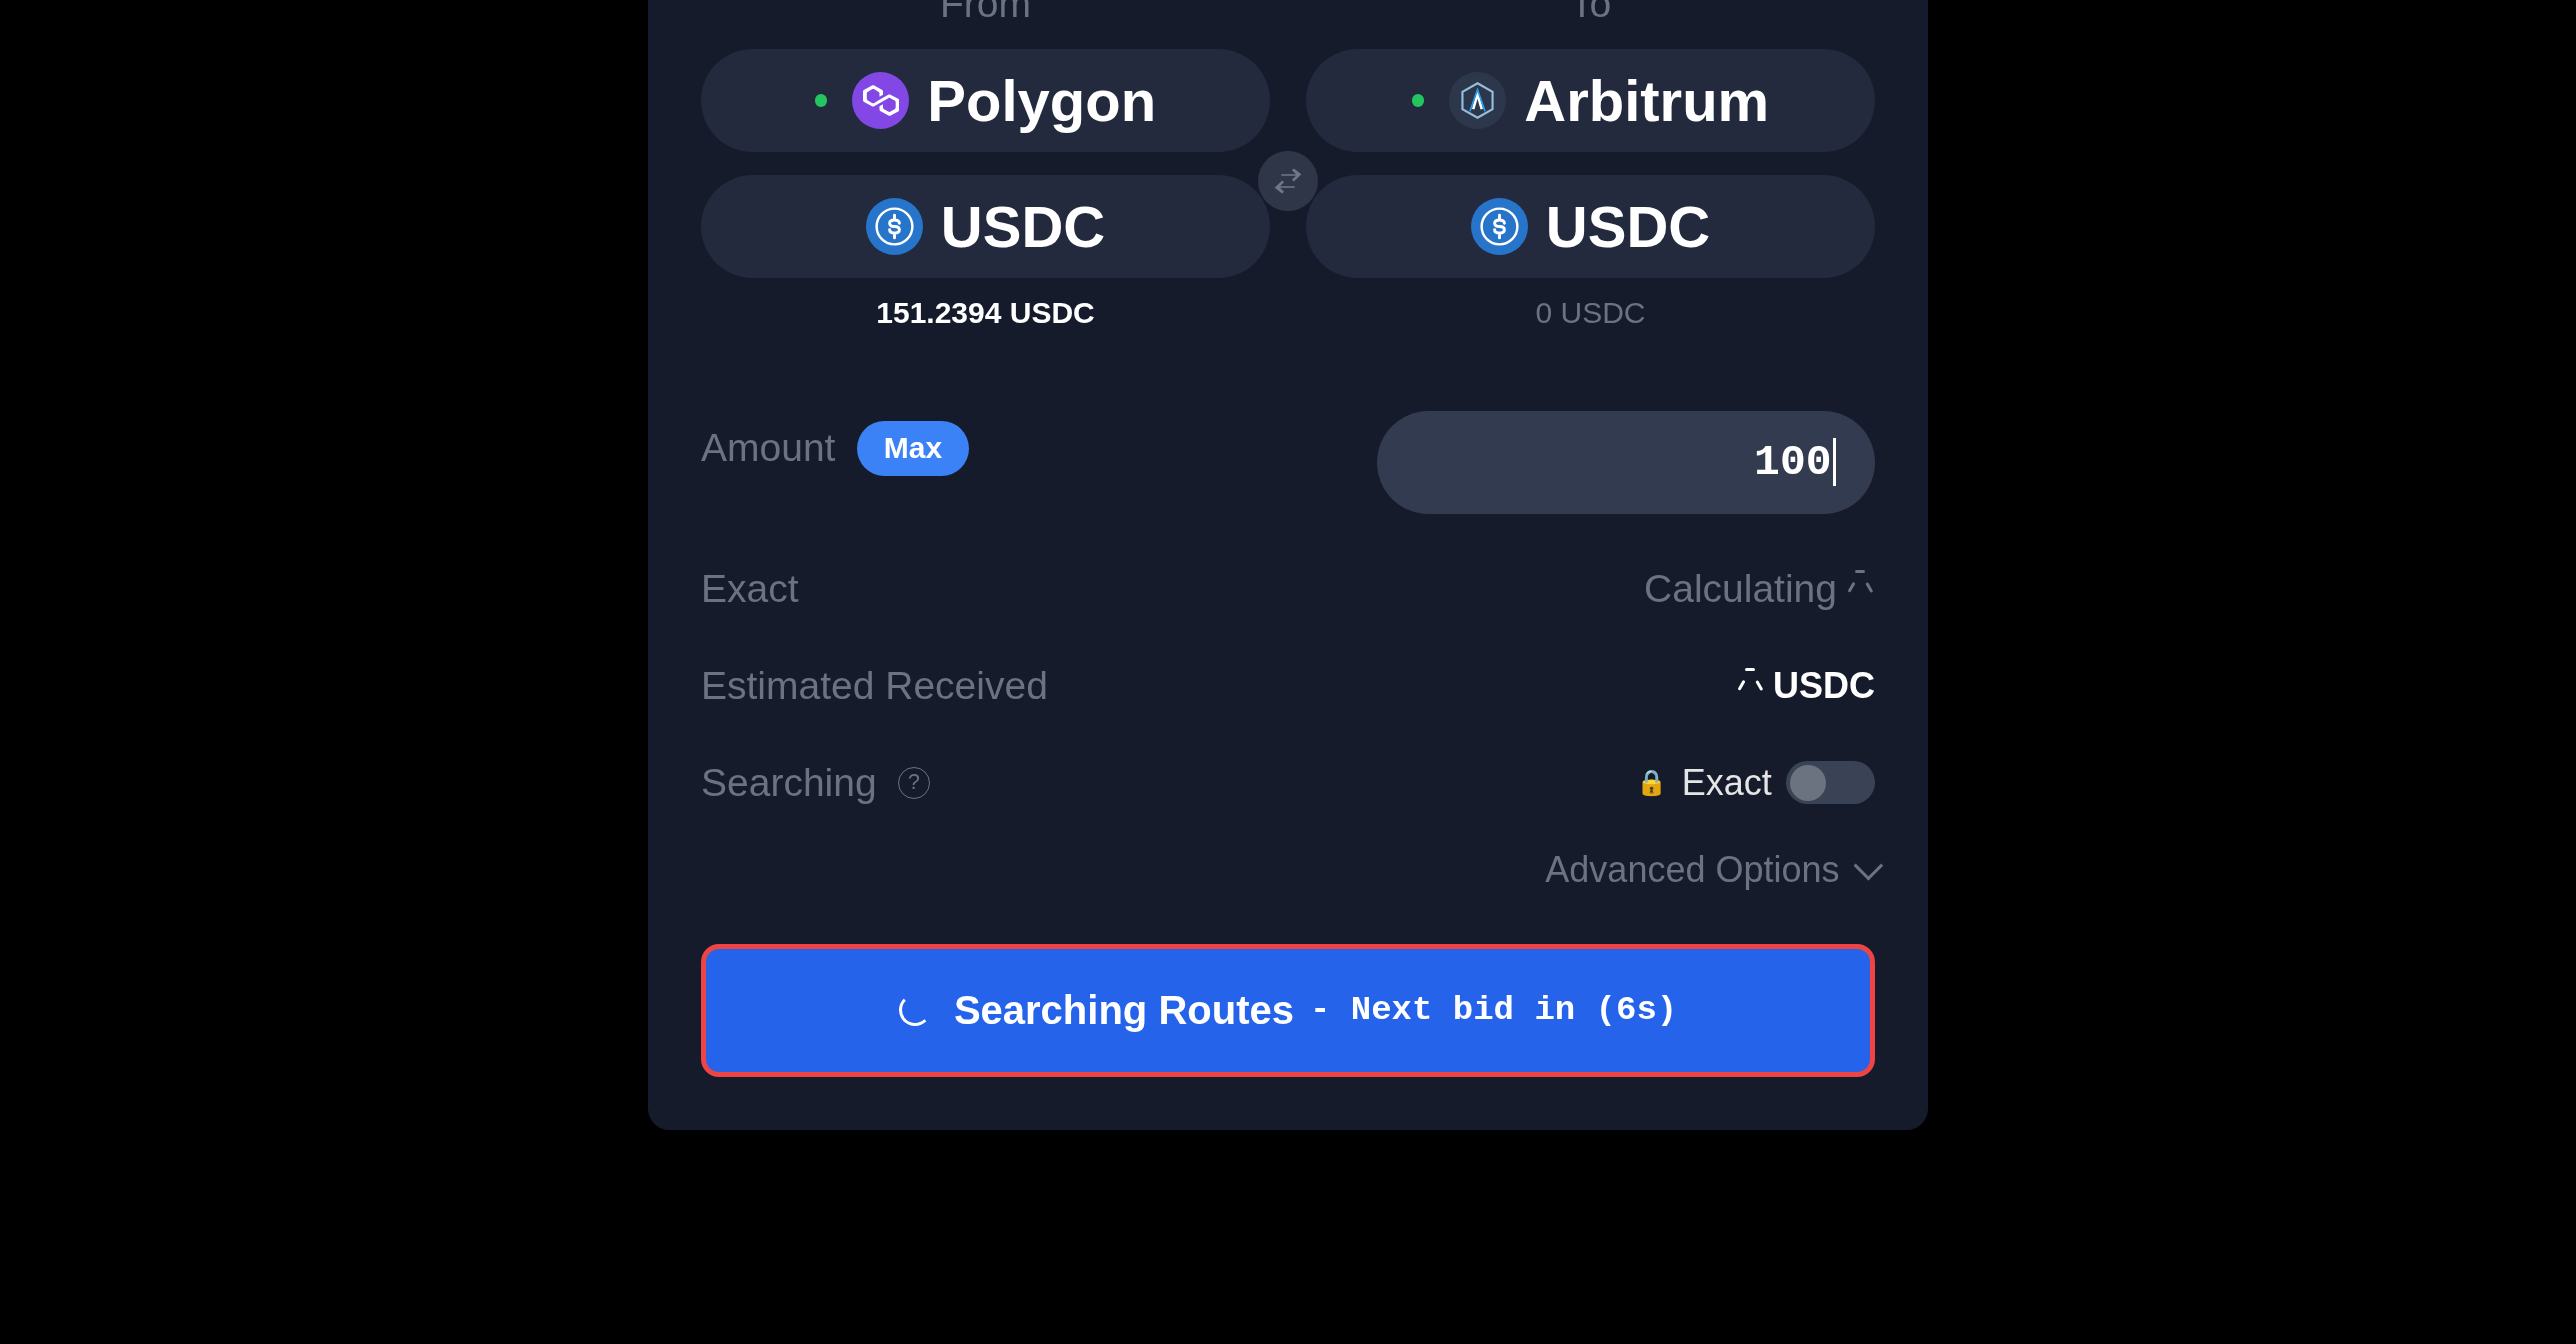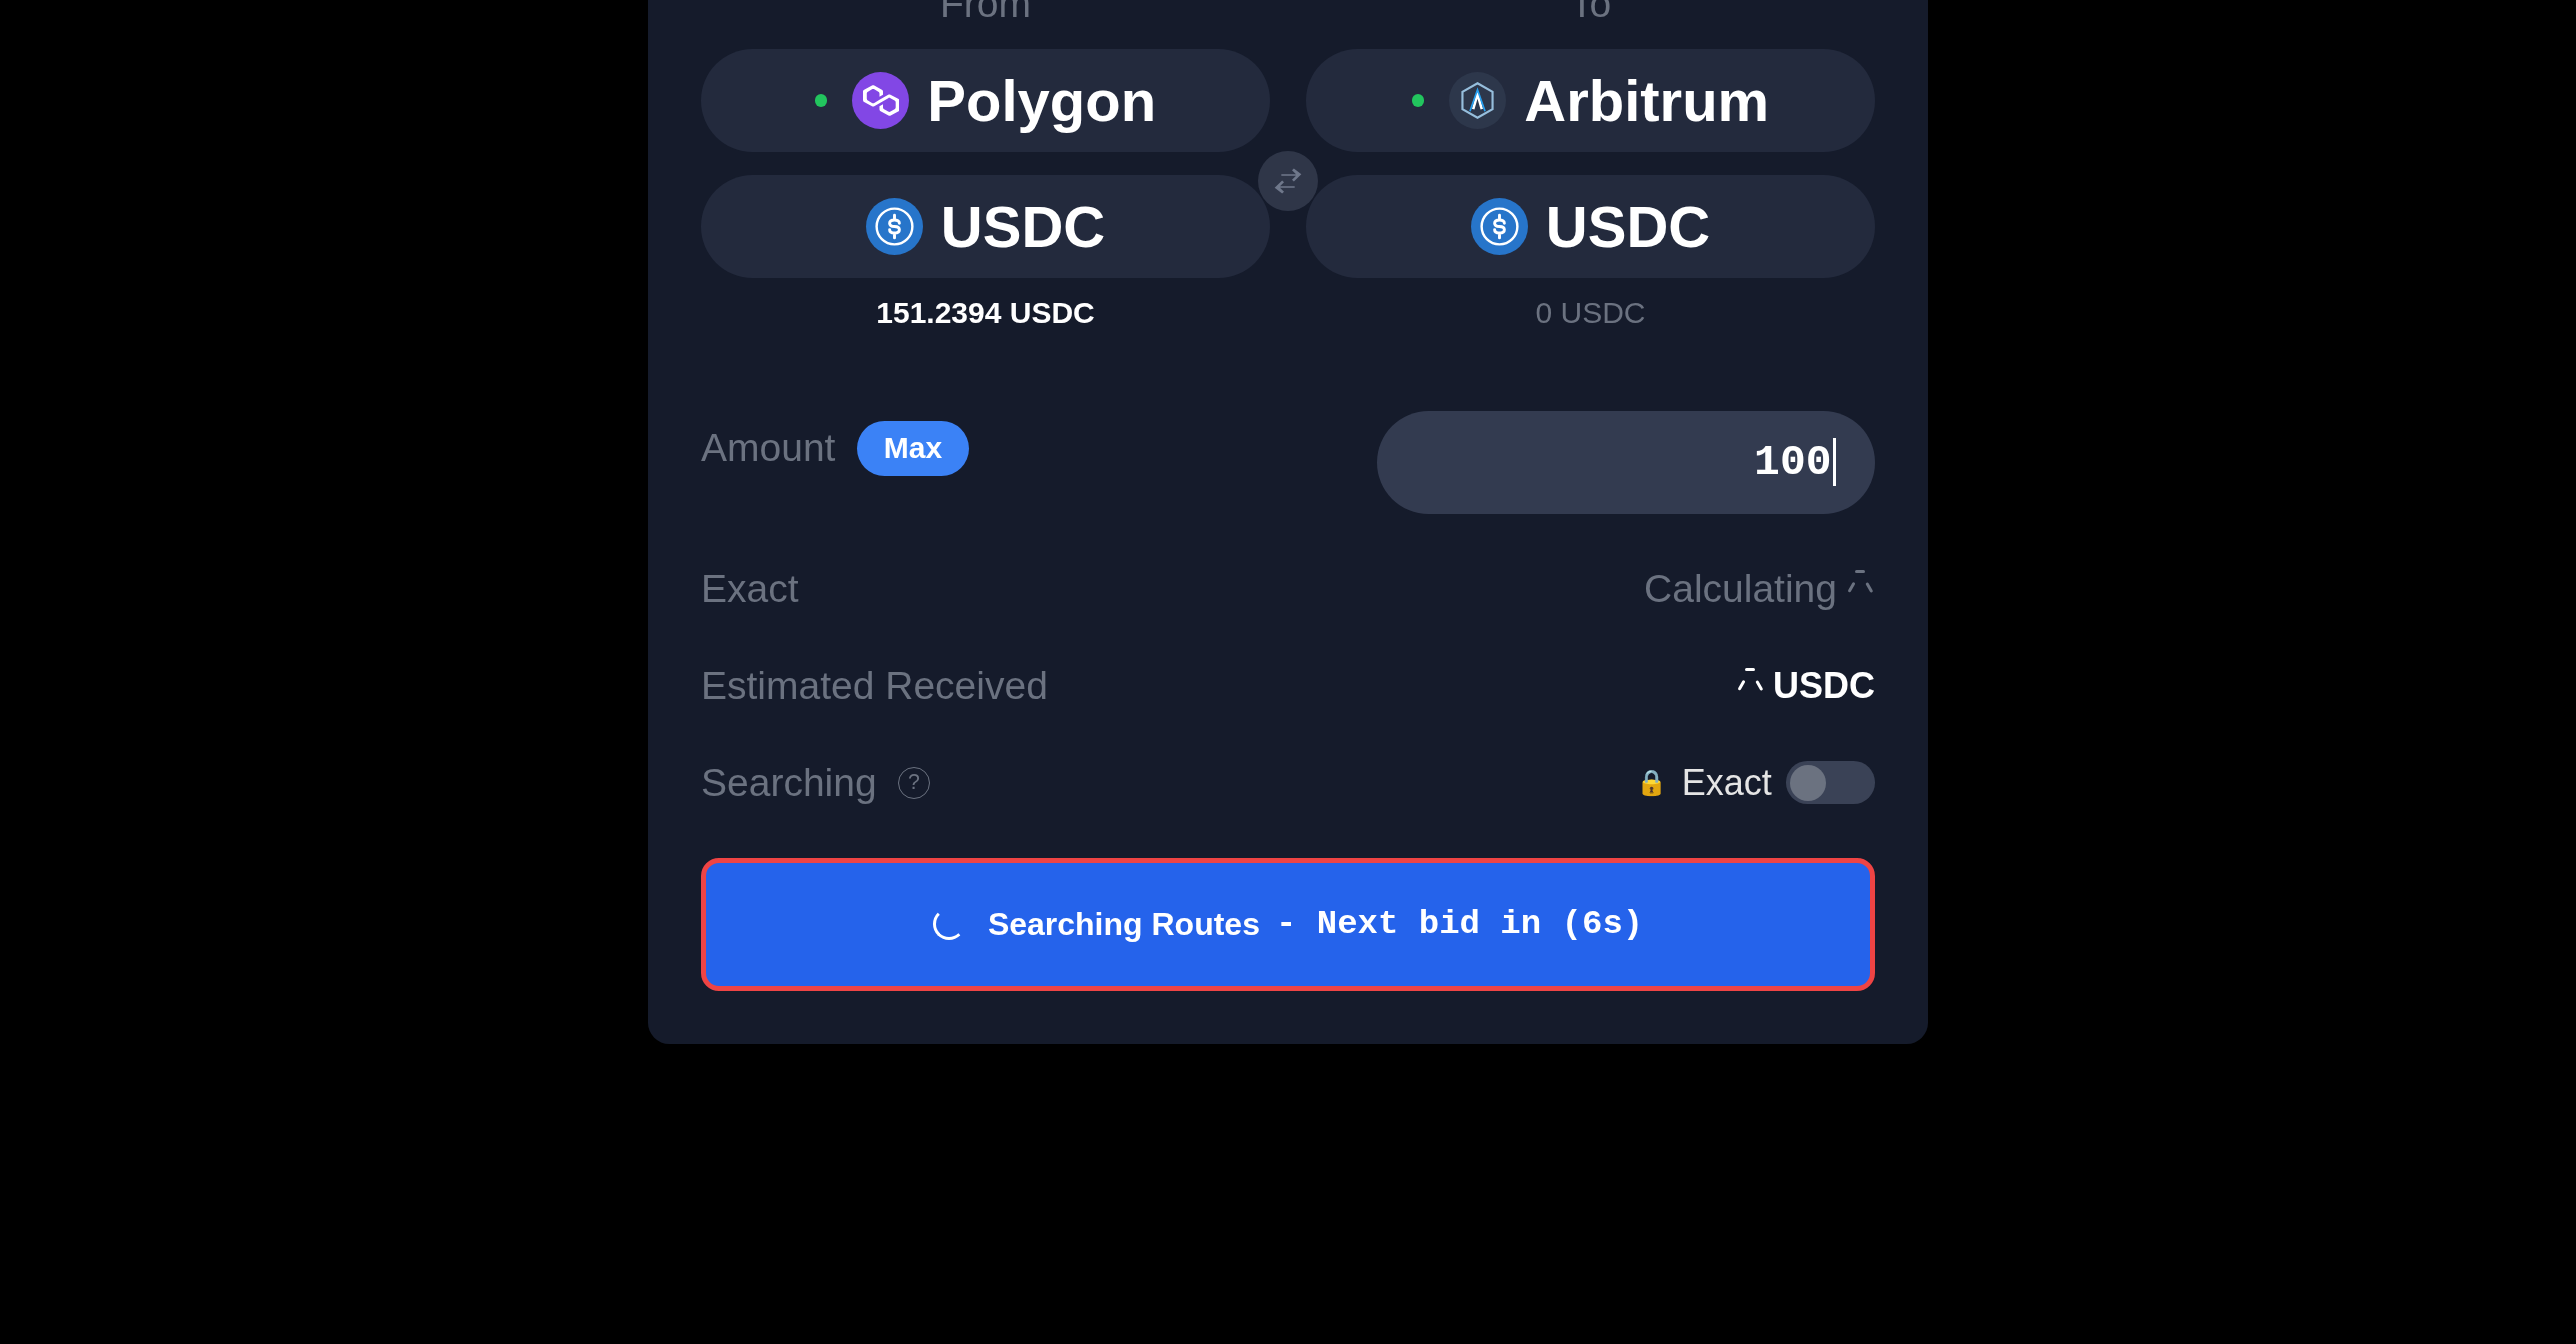--- a/index.html
+++ b/index.html
@@ -249,21 +249,21 @@
     width: 32px;
     height: 32px;
     border: 3.6px solid transparent;
     border-bottom-color: #fff;
     border-left-color: #fff;
     border-radius: 50%;
     margin-right: 7.1px;
   }
   .btn-text-main {
     color: #fff;
-    font-size: 32px;
+    font-size: 40px;
     font-weight: 600;
   }
   .btn-text-sub {
     color: #fff;
     font-size: 34px;
     font-family: 'Courier New', monospace;
     font-weight: 700;
   }
 </style>
 </head>
@@ -368,20 +368,26 @@
     </div>
     <div class="allowance-right">
       <span class="lock-icon">🔒</span>
       <span class="exact-label">Exact</span>
       <div class="toggle">
         <div class="toggle-knob"></div>
       </div>
     </div>
   </div>
 
+  <div class="adv-row">
+    <span class="adv-link">
+      <span>Advanced Options</span>
+      <span class="chevron"></span>
+    </span>
+  </div>
 
   <div class="primary-btn">
     <span class="btn-spinner"></span>
     <span class="btn-text-main">Searching Routes</span>
     <span class="btn-text-sub">- Next bid in (6s)</span>
   </div>
 </div>
 
 
 </body></html>

